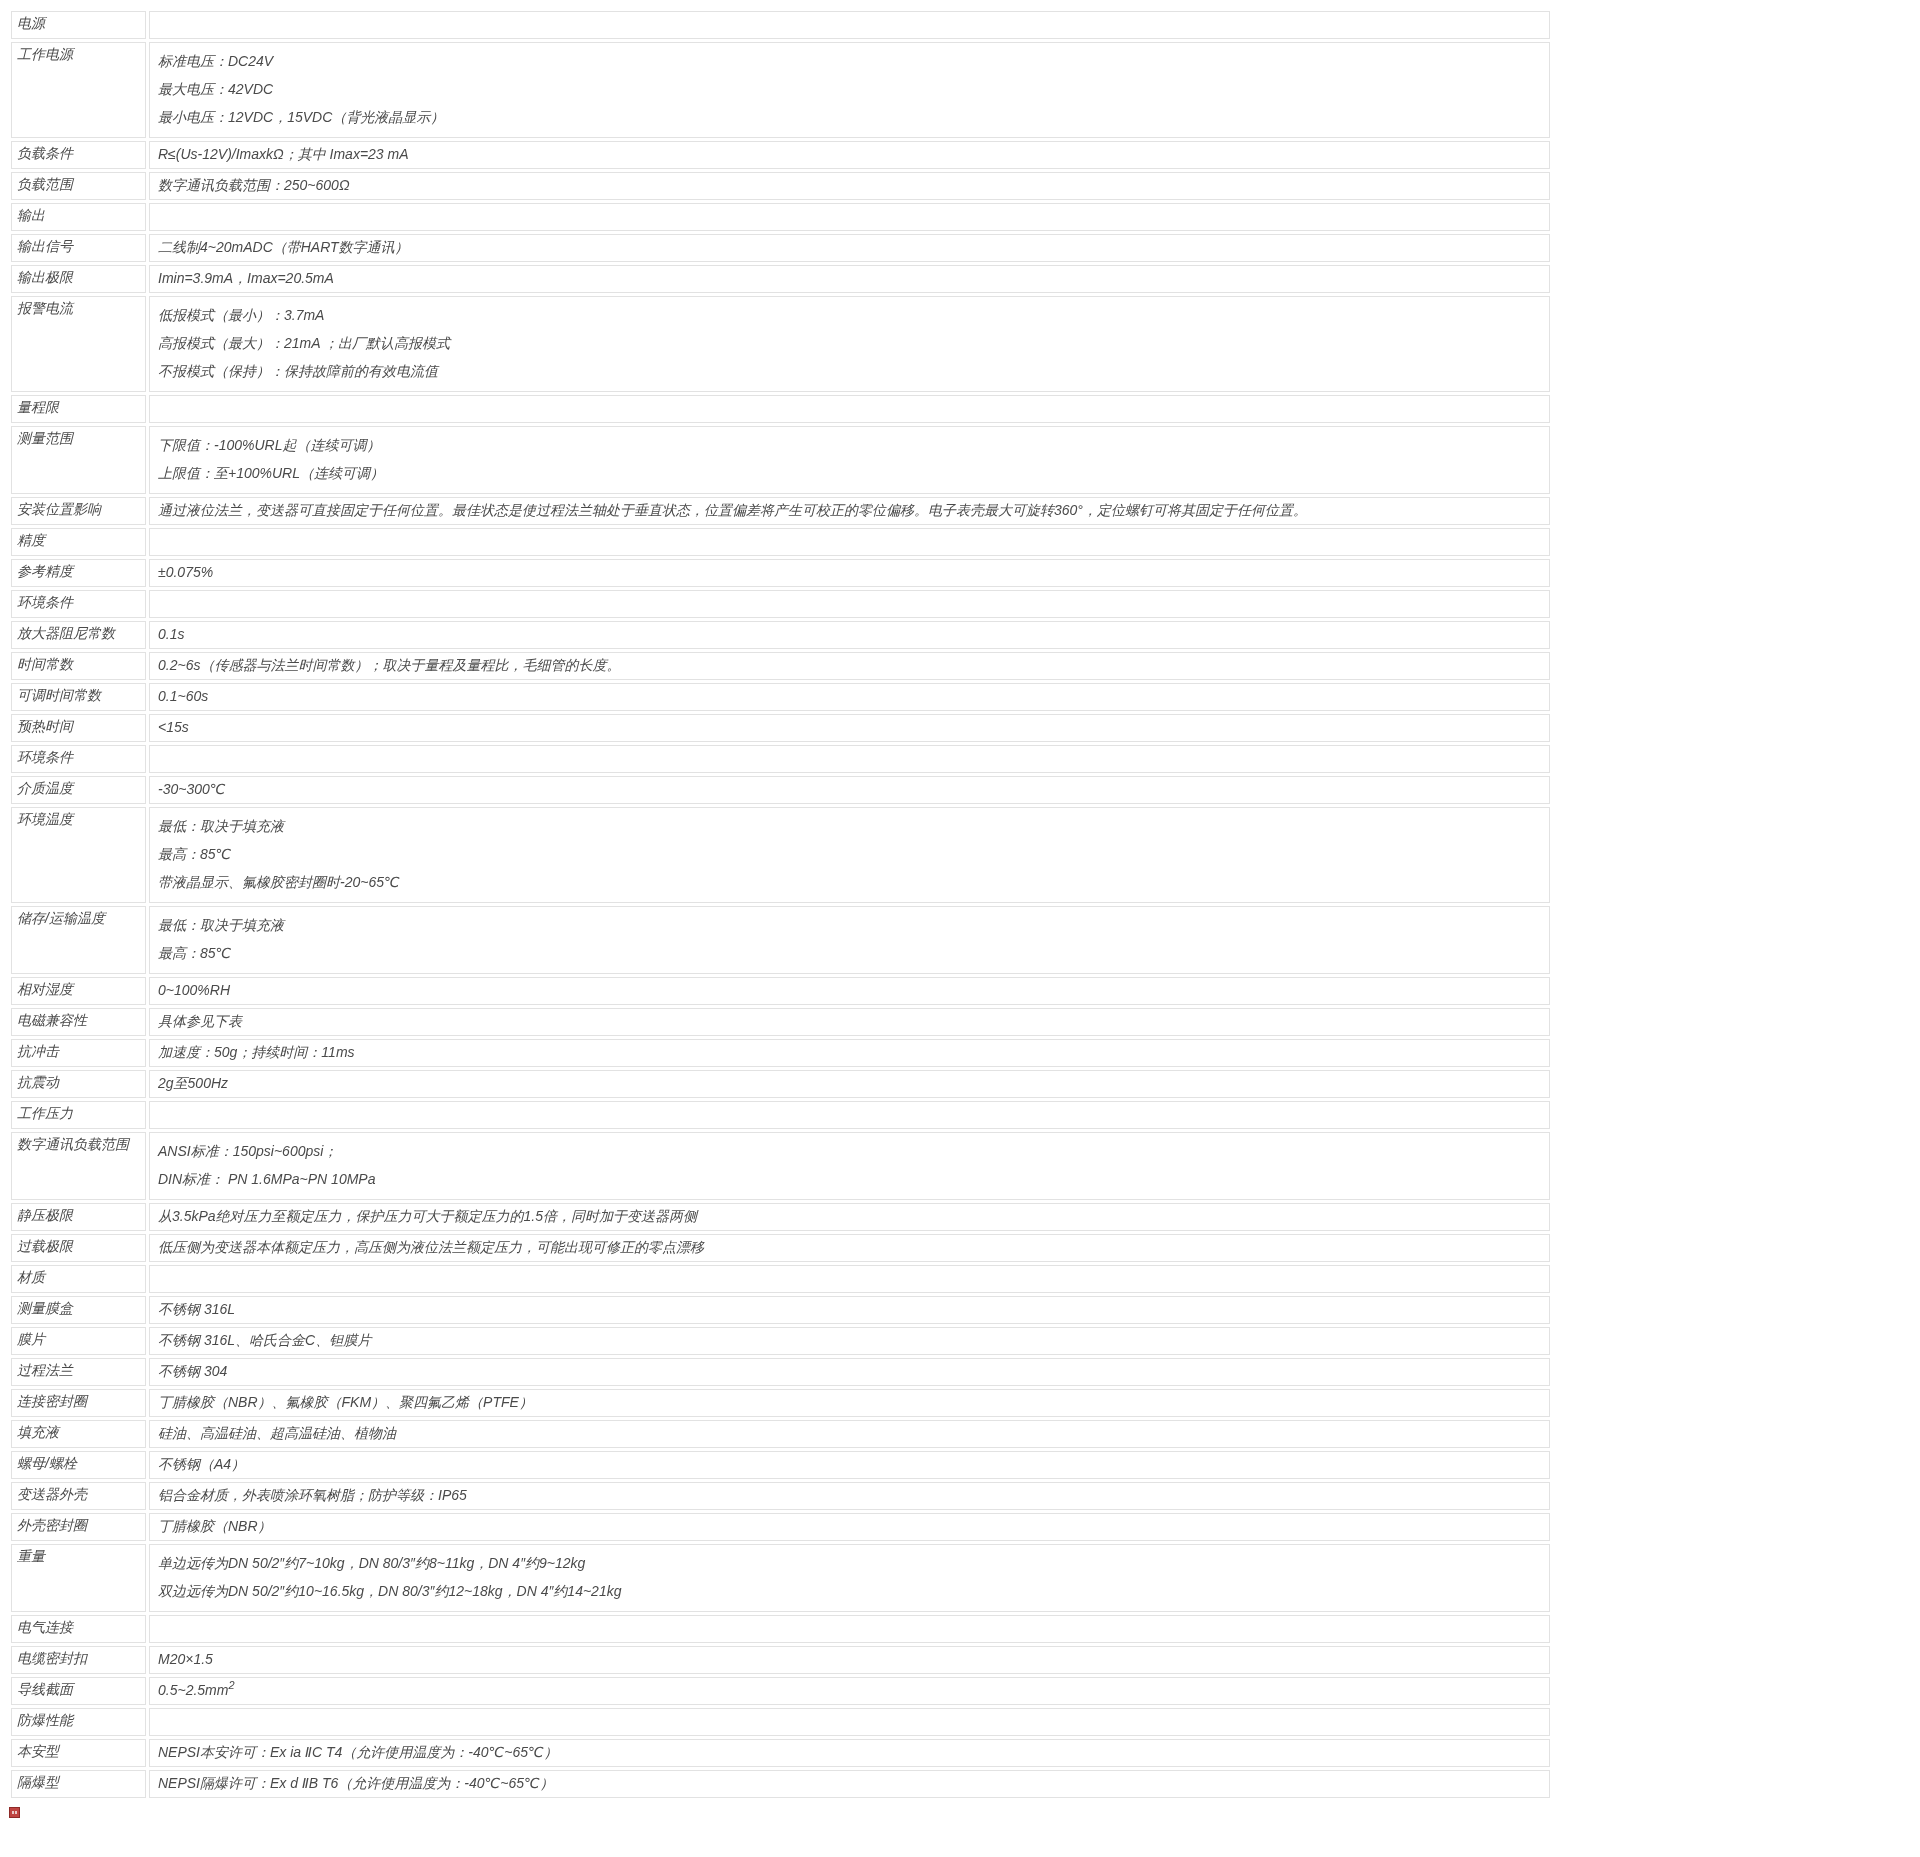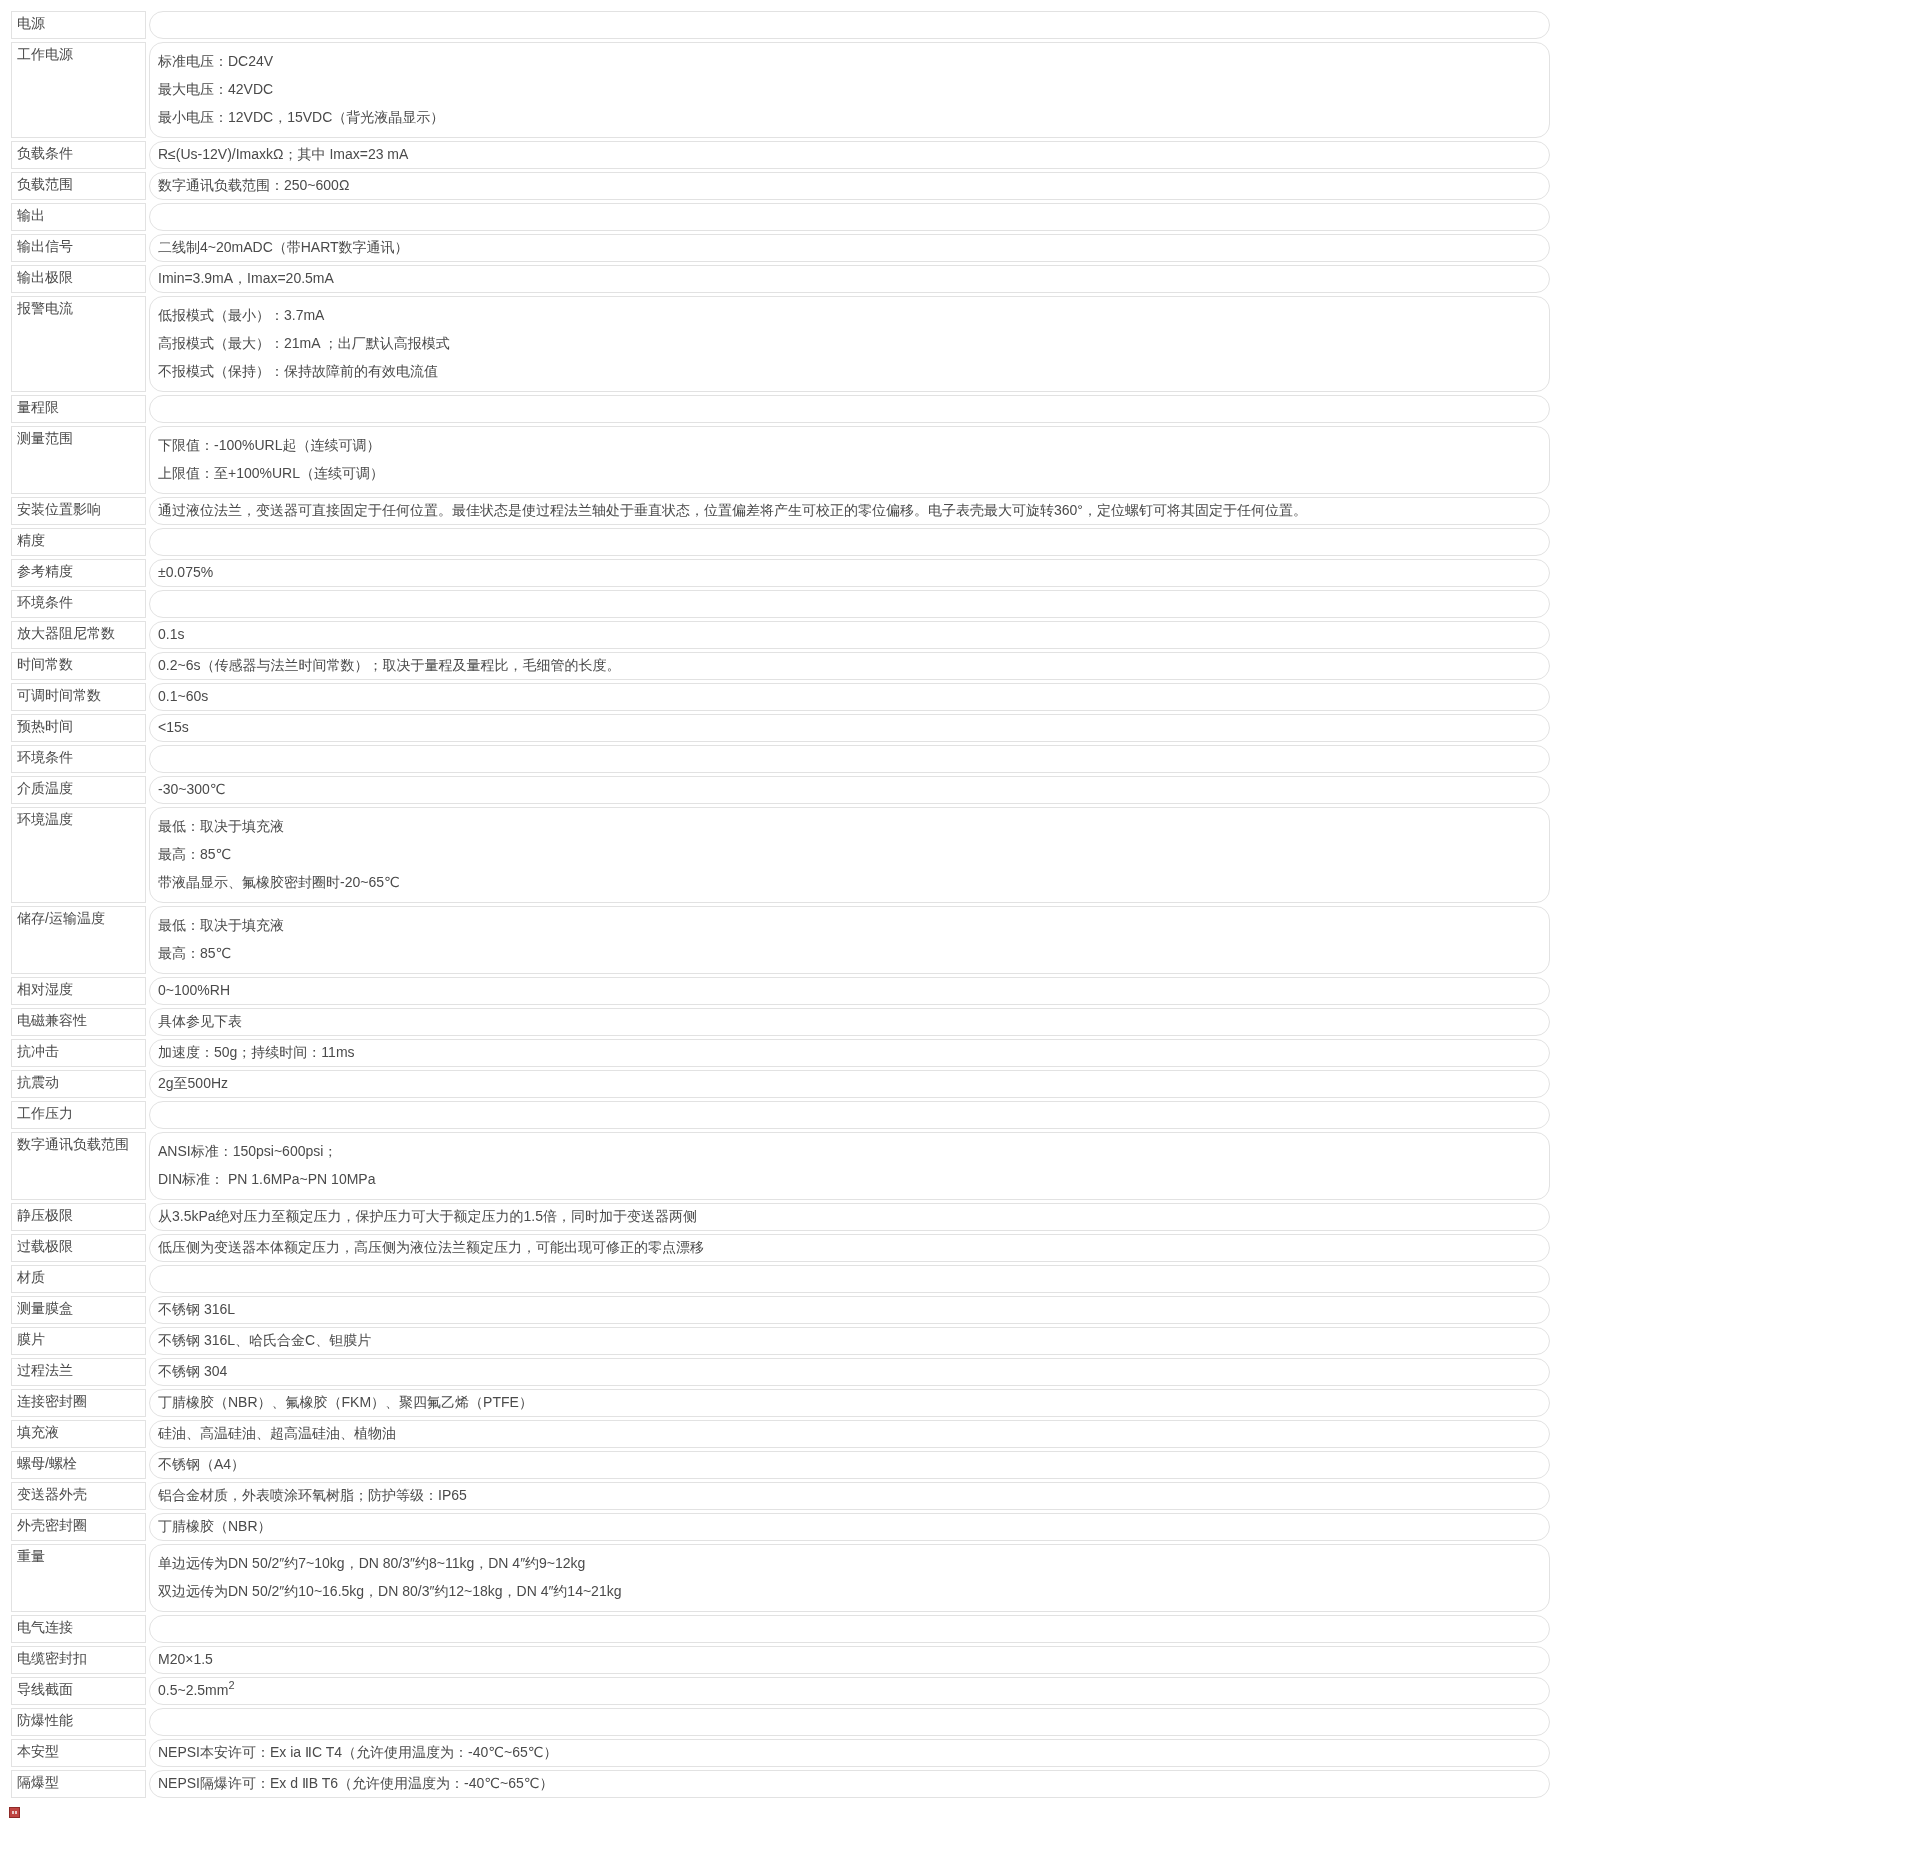--- a/index.html
+++ b/index.html
@@ -13,38 +13,38 @@
     font-size: 14px;
     color: #4a4a4a;
     width: 1904px;
     box-sizing: border-box;
   }
   table.spec {
     border-collapse: separate;
     border-spacing: 3px;
     width: 1545px;
     table-layout: fixed;
+    font-style: italic;
   }
   td {
     border: 1px solid #e2e2e2;
     vertical-align: top;
     background: #ffffff;
     height: 22px;
   }
   td.k {
     width: 124px;
     padding: 2px 4px 2px 5px;
     line-height: 19px;
     overflow: hidden;
     white-space: nowrap;
   }
   td.v {
     padding: 1px 8px;
     line-height: 19px;
-    border-radius: 14px;
   }
   td.v p {
     line-height: 18px;
   }
   td.v p.sl {  
     margin: 2px 0;
   }
   td.v p.ml {  
     margin: 10px 0;
   }

